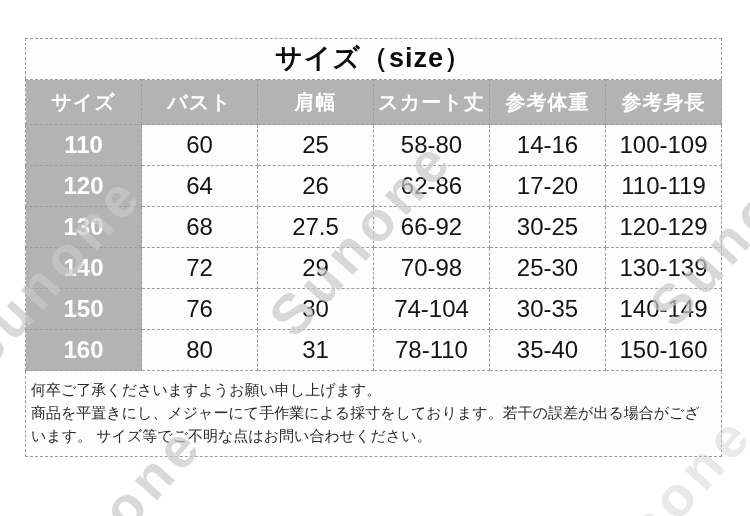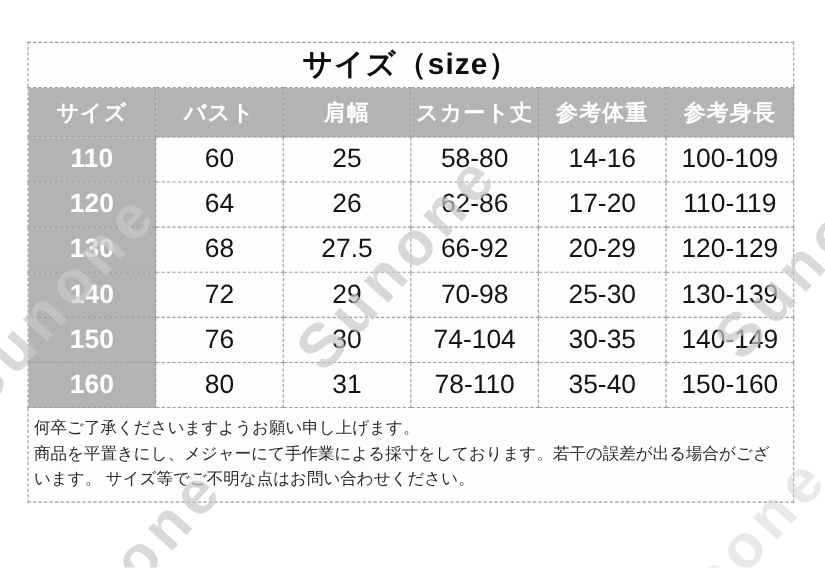--- a/index.html
+++ b/index.html
@@ -138,21 +138,21 @@
           <td>26</td>
           <td>62-86</td>
           <td>17-20</td>
           <td>110-119</td>
         </tr>
         <tr>
           <th class="label-cell">130</th>
           <td>68</td>
           <td>27.5</td>
           <td>66-92</td>
-          <td>20-29</td>
+          <td>30-25</td>
           <td>120-129</td>
         </tr>
         <tr>
           <th class="label-cell">140</th>
           <td>72</td>
           <td>29</td>
           <td>70-98</td>
           <td>25-30</td>
           <td>130-139</td>
         </tr>

